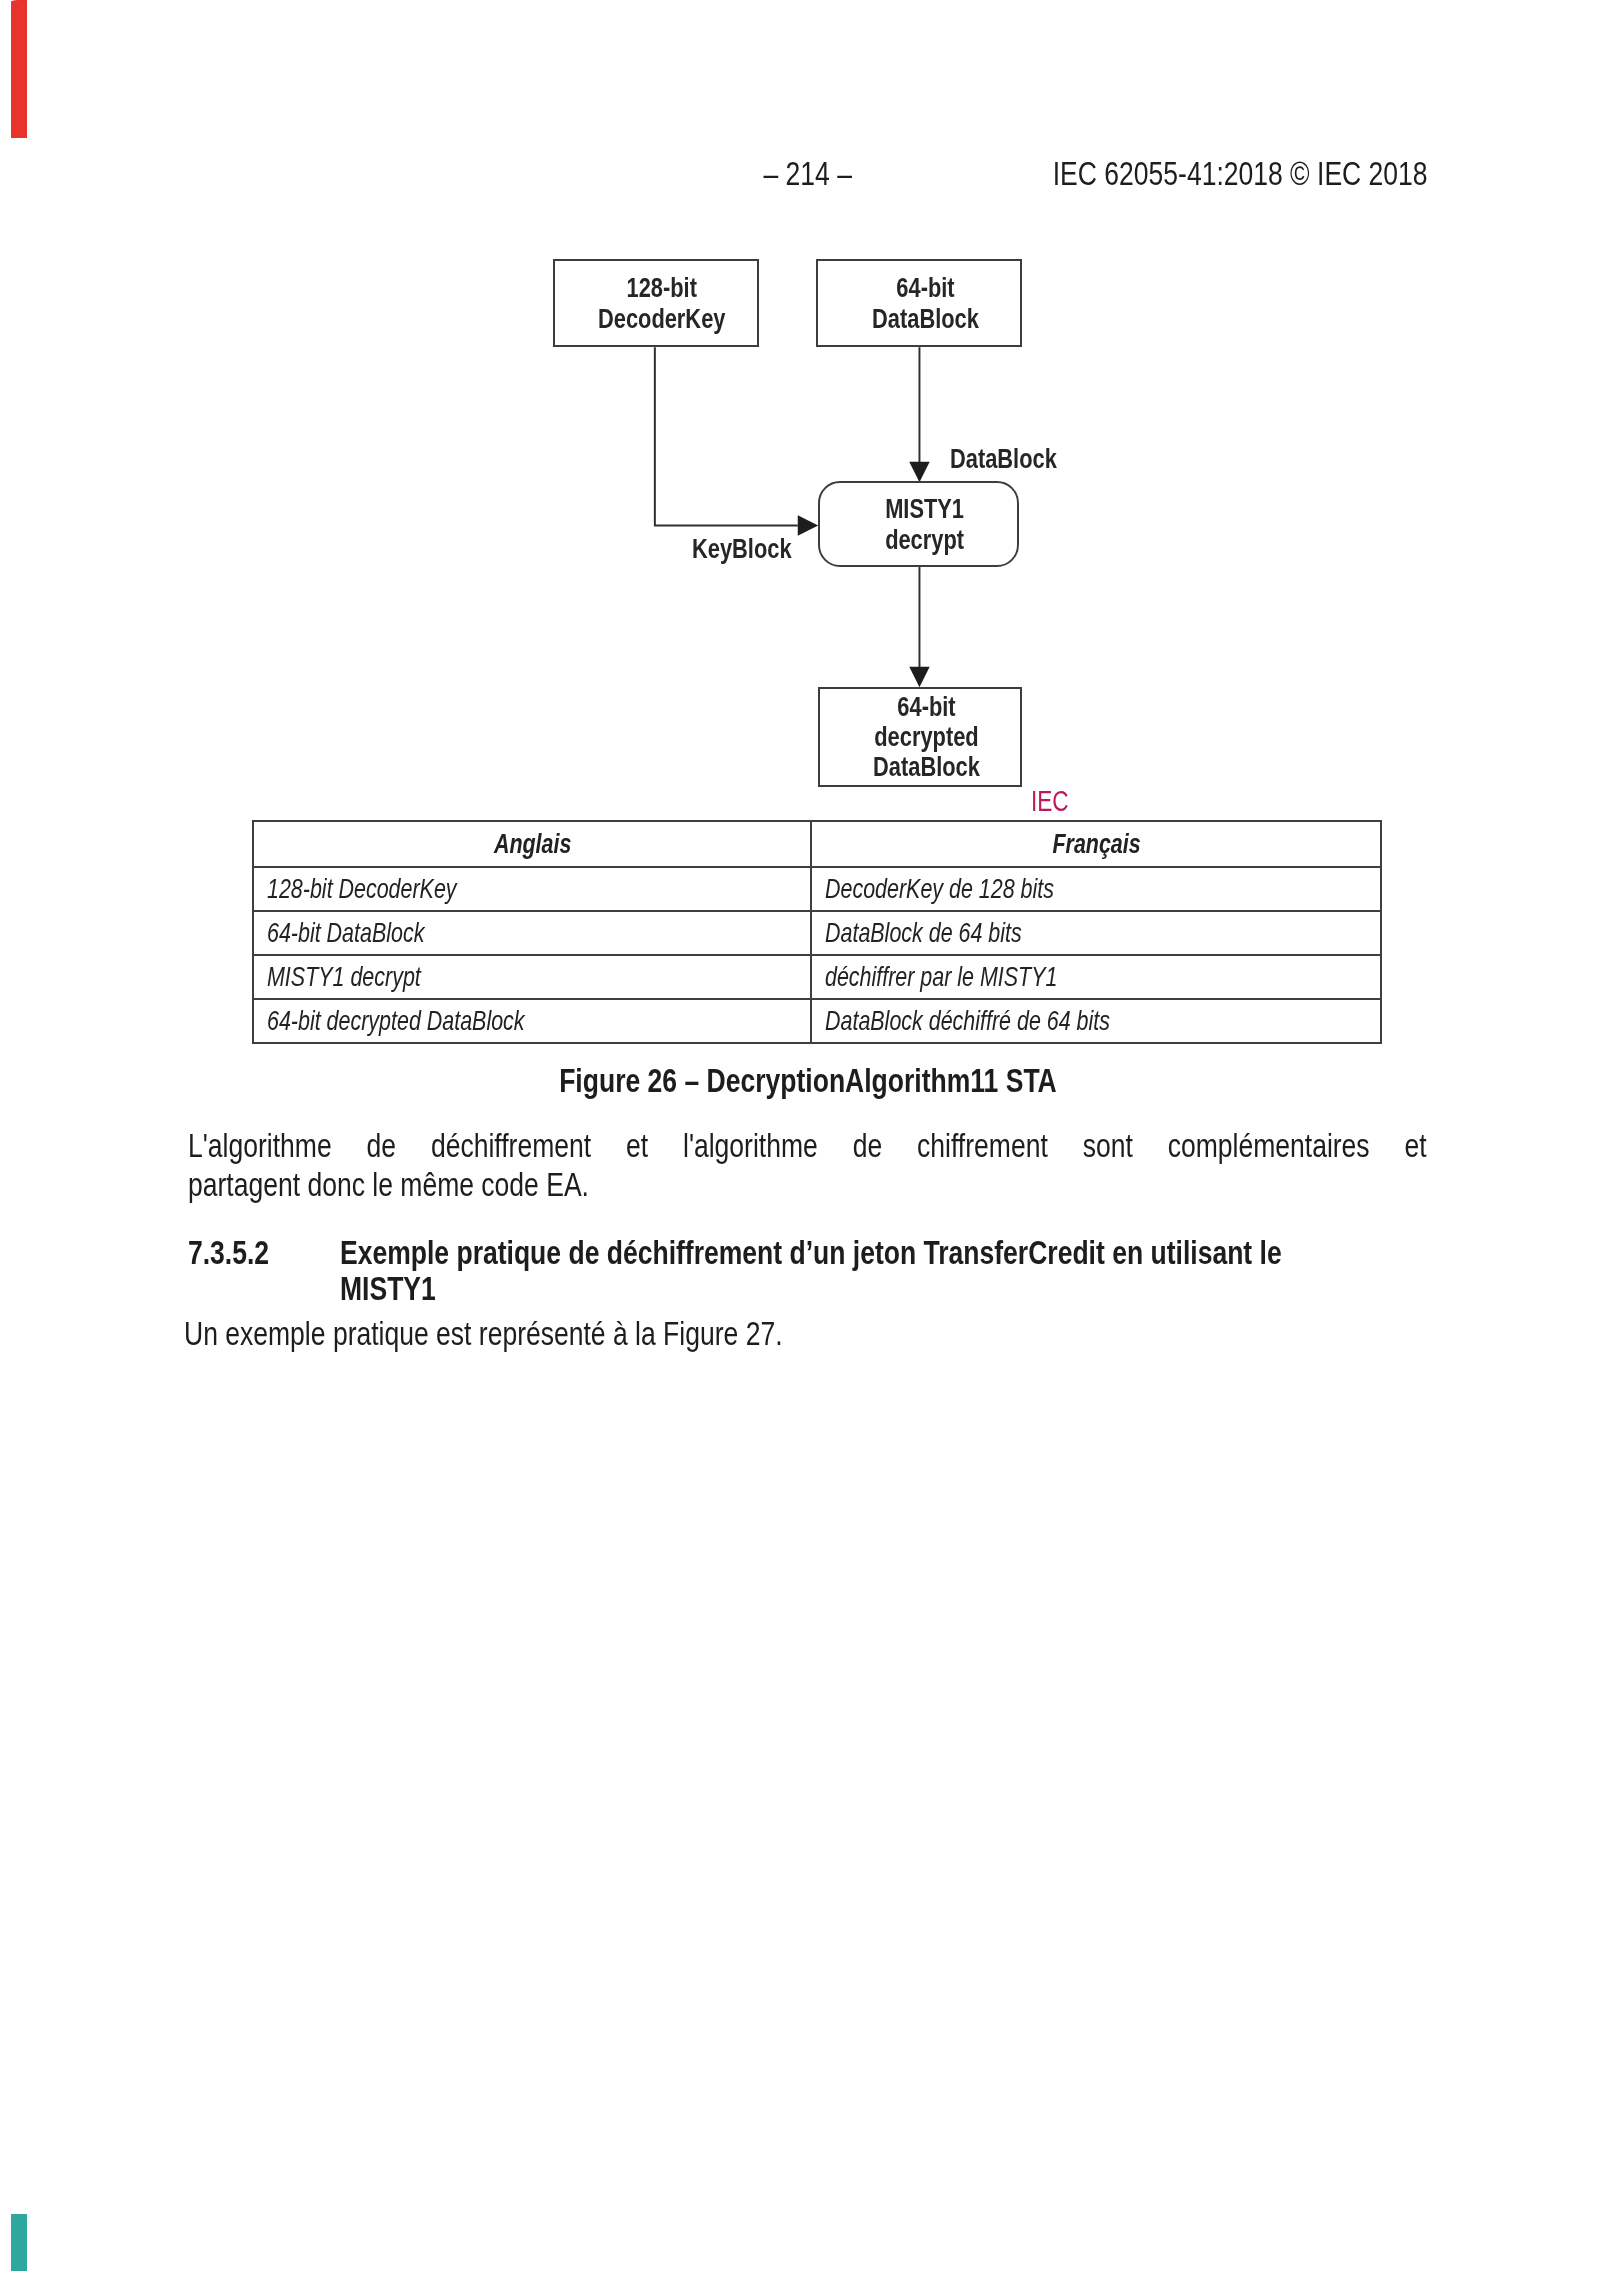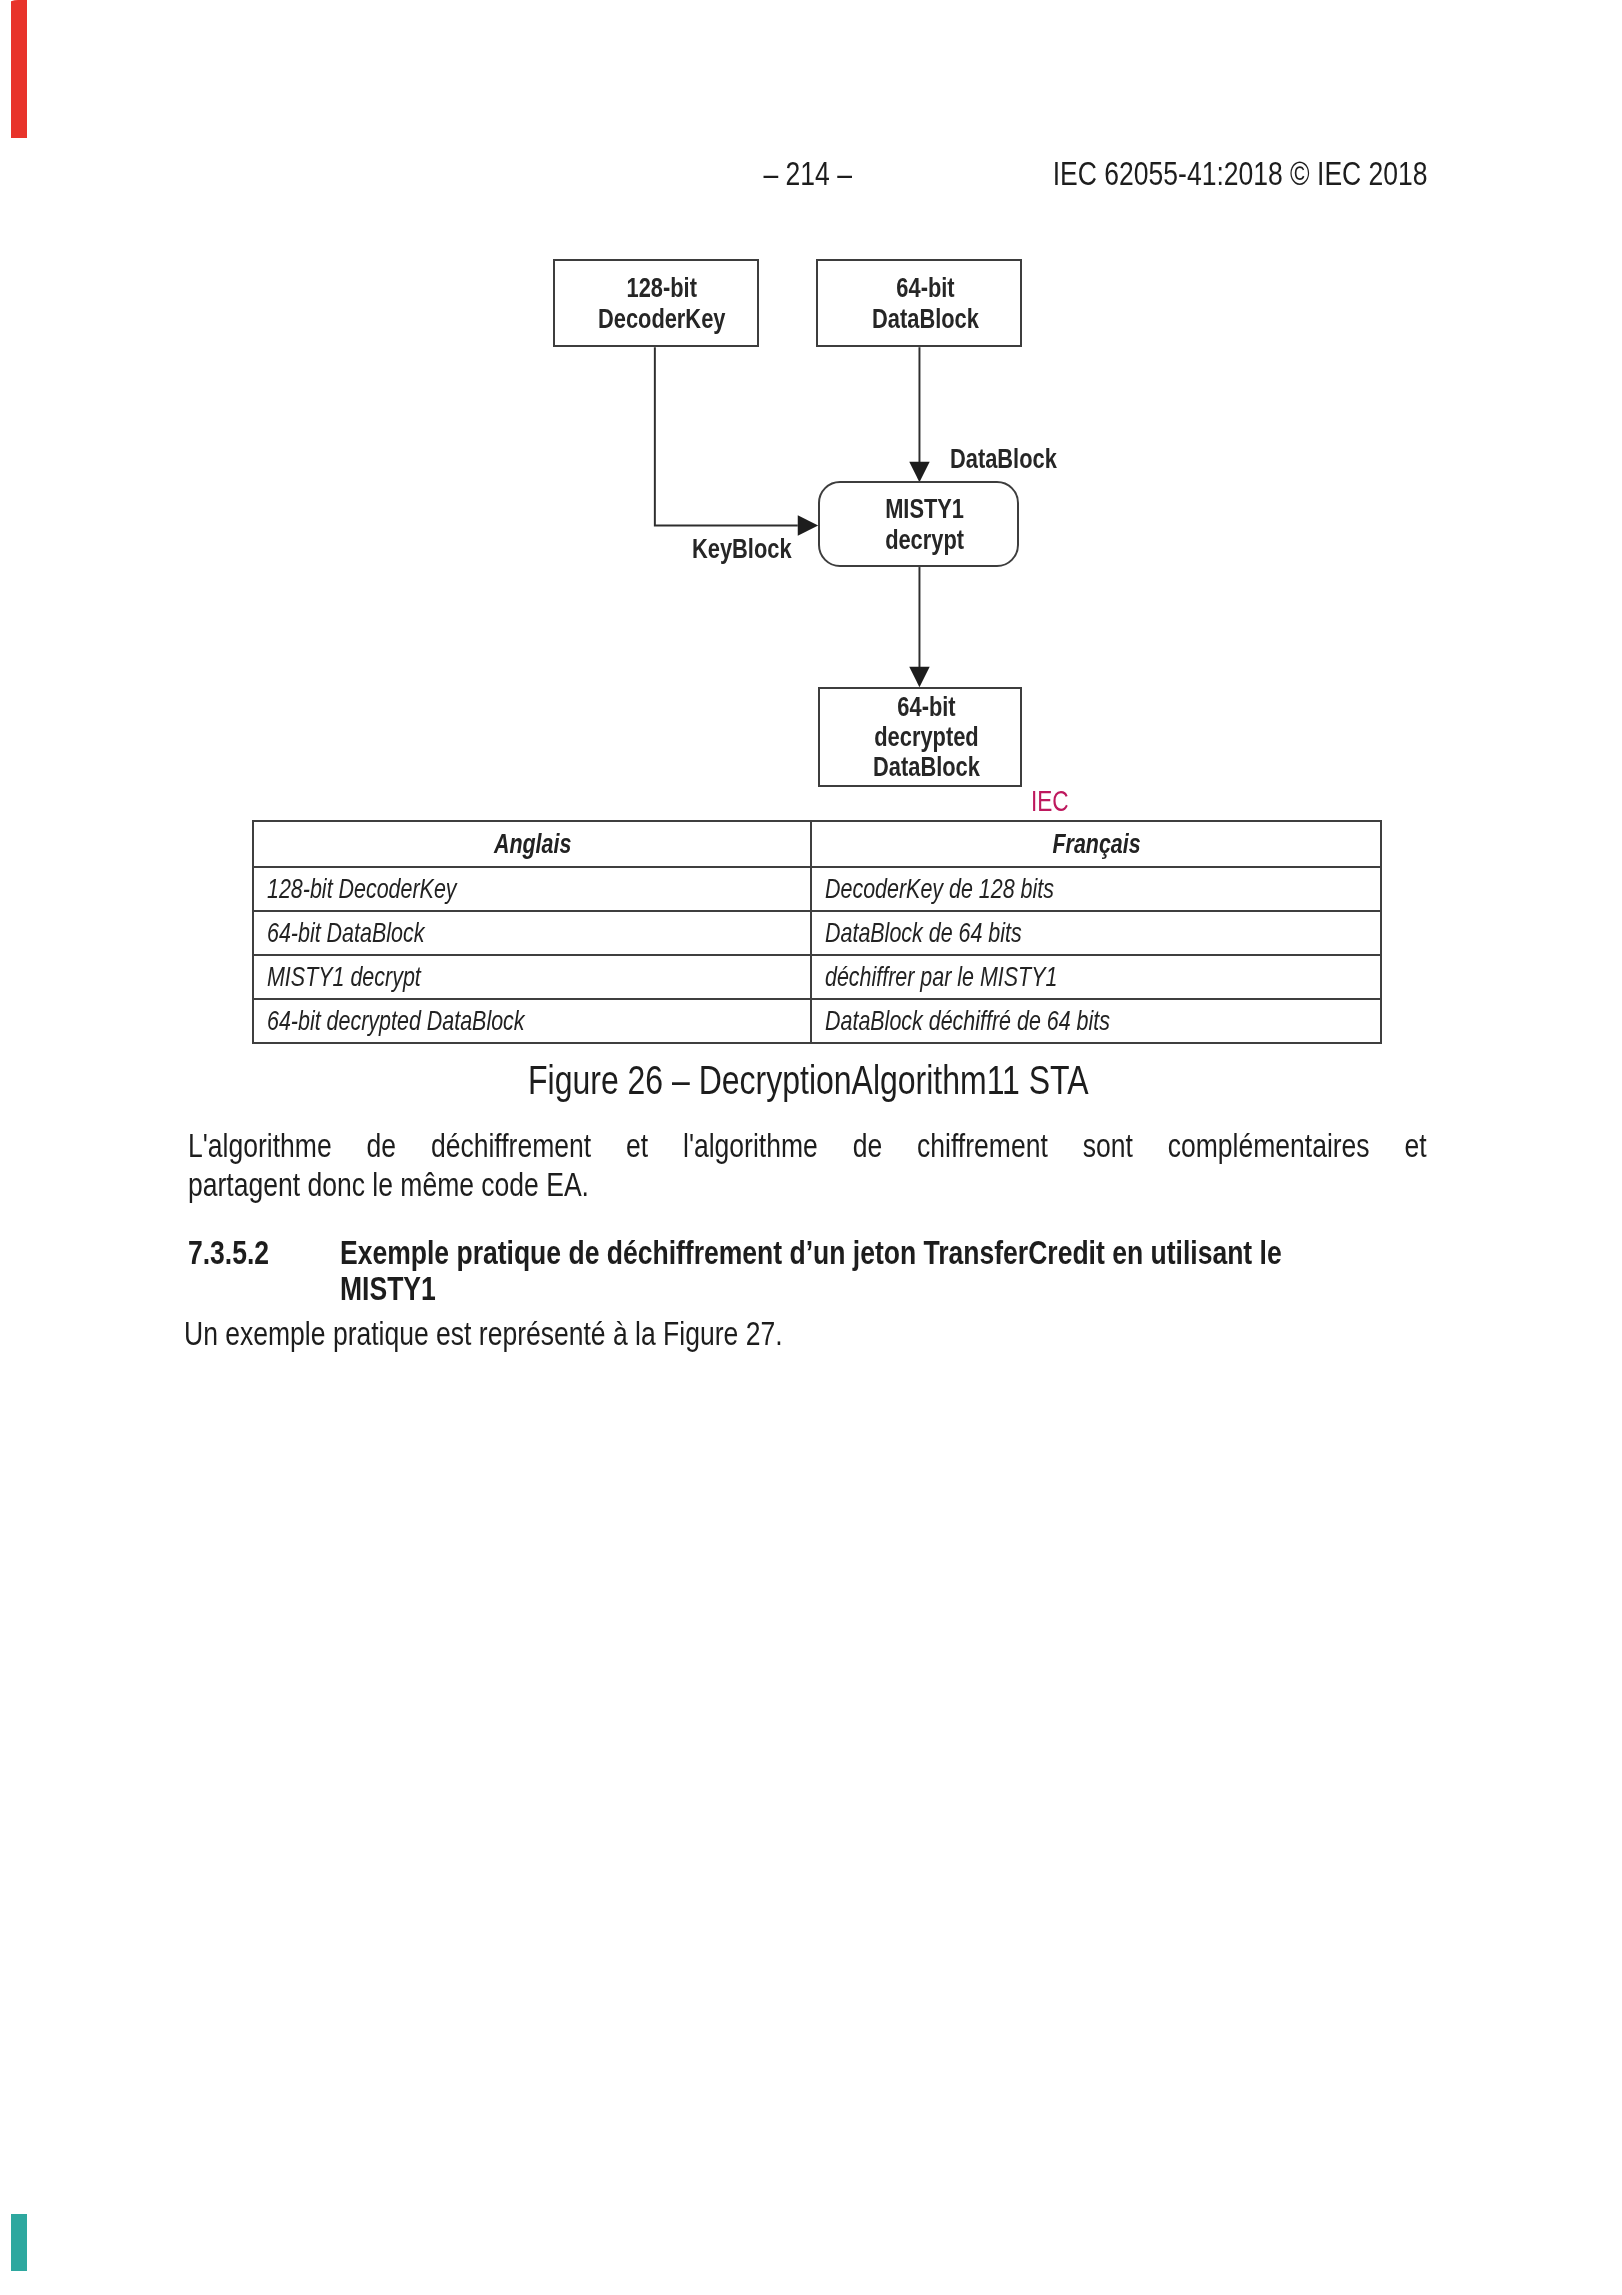--- a/index.html
+++ b/index.html
@@ -57,21 +57,21 @@
     position: absolute; left: 252px; top: 820px; width: 1130px;
     border-collapse: collapse; table-layout: fixed;
     font-size: 27.5px; color: #222222; background: #ffffff;
   }
   .ttable th, .ttable td { border: 2.4px solid #3f3f3f; box-sizing: border-box; font-style: italic; }
   .ttable th { height: 46px; font-weight: bold; text-align: center; }
   .ttable td { height: 44px; text-align: left; padding: 0 0 0 12.6px; font-weight: normal; }
 
   
   .caption { position: absolute; left: 188px; top: 1061px; width: 1240px; text-align: center;
-             font-size: 41px; font-weight: normal; line-height: 38px; }
+             font-size: 34px; font-weight: bold; line-height: 38px; }
   .jline { position: absolute; left: 188px; top: 1126px; width: 1588px;
            font-size: 34px; line-height: 38px;
            text-align: justify; text-align-last: justify;
            transform: scaleX(0.78); transform-origin: 0 50%; }
   .pline { position: absolute; font-size: 34px; line-height: 38px; }
   .hline { position: absolute; font-size: 34px; font-weight: bold; line-height: 38px; }
 </style>
 </head>
 <body>
 

